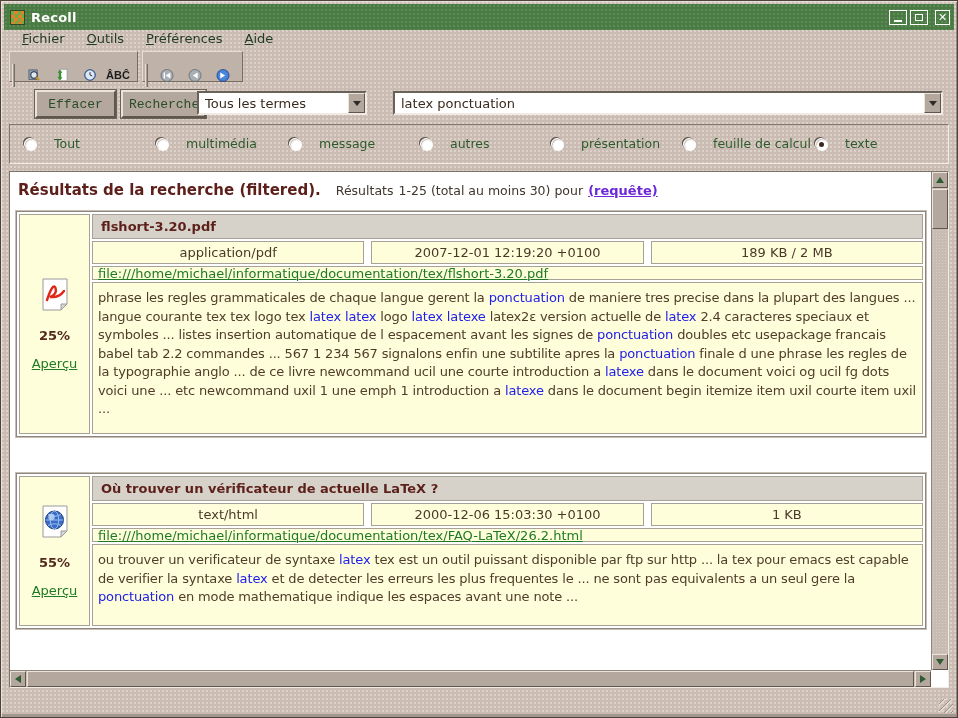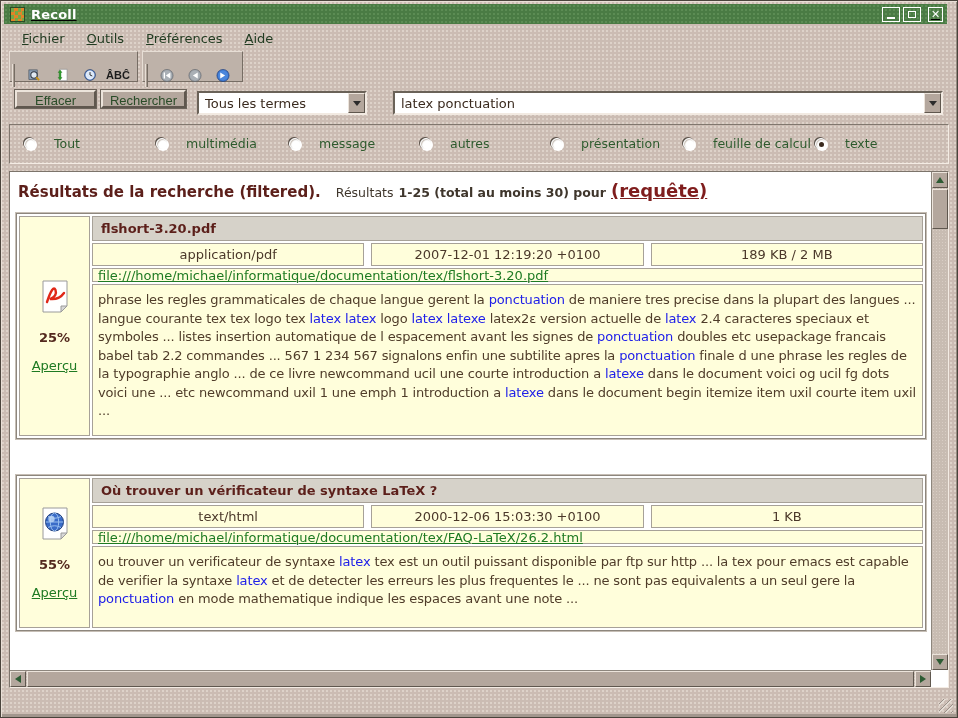--- a/index.html
+++ b/index.html
@@ -7,25 +7,25 @@
   .window{
     position:relative;width:958px;height:718px;overflow:hidden;
     background-color:#cbbcb3;
     background-image:radial-gradient(#ddd2c9 0.9px, transparent 1.1px);
     background-size:4px 4px;
     border:1px solid #4a443c;
     box-shadow:inset 1px 1px 0 #e9dfd6, inset -1px -1px 0 #948a80;
   }
   
   .titlebar{
-    position:absolute;left:3px;top:3px;right:10px;height:20px;
+    position:absolute;left:3px;top:3px;right:3px;height:26px;
     background-color:#4a7b44;
     background-image:radial-gradient(#5c8c54 0.9px, transparent 1.1px);
     background-size:4px 4px;
-    display:flex;align-items:center;padding:0 4px;text-decoration:underline;
+    display:flex;align-items:center;padding:0 4px;
   }
   .app-icon{
     width:15px;height:15px;margin:0 6px 0 2px;
     background:repeating-conic-gradient(#e08428 0 25%, #76a845 0 50%);
     background-size:7px 7px;border:1px solid #2c4a28;
   }
   .win-title{color:#fff;font-weight:bold;font-size:13px;letter-spacing:.2px;}
   .winbtns{margin-left:auto;display:flex;gap:3px;align-items:center;}
   .wbtn{
     width:18px;height:15px;border:1px solid #fff;color:#fff;
@@ -50,25 +50,25 @@
     border-top:1px solid #e7ded5;border-left:1px solid #e7ded5;
     border-bottom:1px solid #766d64;border-right:1px solid #766d64;
   }
   .tb-grip{width:3px;height:23px;margin-right:4px;
     border-left:1px solid #e7ded5;border-right:1px solid #766d64;background:#a99d93;}
   .tb-btn{width:26px;height:25px;display:flex;align-items:center;justify-content:center;background:transparent;border:none;cursor:default;}
   .abc-glyph{font-size:11px;font-weight:bold;color:#1c1c1c;letter-spacing:0;}
   
   .searchrow{position:absolute;left:0;top:88px;width:100%;height:28px;}
   .push-btn{
-    position:absolute;height:18px;top:1px;
-    background:#b4a79d;color:#2a4c28;font-size:13px;font-family:Liberation Sans, sans-serif;
+    position:absolute;height:28px;top:1px;
+    background:#b4a79d;color:#2a4c28;font-size:13px;font-family:Liberation Mono, monospace;
     border-top:2px solid #ece4db;border-left:2px solid #ece4db;
     border-bottom:2px solid #5f574e;border-right:2px solid #5f574e;
-    outline:1px solid #6b635a;cursor:default;
+    outline:1px solid #6b635a;cursor:default;margin-left:20px;
   }
   .btn-clear{left:14px;width:81px;}
   .btn-search{left:100px;width:85px;}
   .combo{
     position:absolute;top:2px;height:24px;background:#fff;
     border-top:2px solid #6a6258;border-left:2px solid #6a6258;
     border-bottom:2px solid #f2eae2;border-right:2px solid #f2eae2;
     display:flex;align-items:center;
   }
   .combo-mode{left:196px;width:170px;}
@@ -111,22 +111,22 @@
     border-bottom:1px solid #f4ece4;border-right:1px solid #f4ece4;
     background:#fff;
   }
   .results-viewport{
     position:absolute;left:0;top:0;right:17px;bottom:17px;background:#fff;overflow:hidden;
     padding:6px 2px 0 4px;
   }
   .res-header{margin:2px 0 12px 4px;white-space:nowrap;}
   .res-header .h-title{font-size:15px;font-weight:bold;color:#5c1f1a;}
   .res-header .h-small{font-size:12.5px;color:#3f362c;margin-left:10px;}
-  .res-header .h-bold{font-weight:bold;color:#3f362c;font-size:12.5px;}
-  .res-header .h-link{font-weight:bold;color:#7f1d1d;text-decoration:underline;font-size:18px;cursor:pointer;}
+  .res-header .h-bold{font-weight:normal;color:#3f362c;font-size:12.5px;}
+  .res-header .h-link{font-weight:bold;color:#6d28d9;text-decoration:underline;font-size:13px;cursor:pointer;}
   .result{
     display:grid;grid-template-columns:71px 1fr;gap:2px;
     background:#fff;margin:0 3px 0 2px;padding:2px;
     border:1px solid #8d867d;outline:1px solid #c6beb5;
   }
   .cellb{border:1px solid #a7a198;}
   .left-cell{
     grid-row:1 / 5;background:#fffedb;
     display:flex;flex-direction:column;align-items:center;justify-content:center;gap:13px;
   }
@@ -360,21 +360,21 @@
               <line x1="5.5" y1="15" x2="23.5" y2="15" stroke="#9ac0f0" stroke-width="1"></line>
               <path d="M8 9.5 Q14.5 13 21 9.5" fill="none" stroke="#9ac0f0" stroke-width="1"></path>
               <path d="M8 20.5 Q14.5 17 21 20.5" fill="none" stroke="#9ac0f0" stroke-width="1"></path>
               <circle cx="11.5" cy="12" r="3.2" fill="#bcd6f4" opacity="0.85"></circle>
             </svg>
           </span>
           <span class="pct">55%</span>
           <span class="preview-link">Aperçu</span>
         </div>
         <div class="title-cell cellb">
-          <span class="res-title">Où trouver un vérificateur de syntaxe LaTeX ?</span>
+          <span class="res-title">Où trouver un vérificateur de actuelle LaTeX ?</span>
         </div>
         <div class="meta-row">
           <div class="meta-cell cellb">text/html</div>
           <div class="meta-cell cellb">2000-12-06 15:03:30 +0100</div>
           <div class="meta-cell cellb">1 KB</div>
         </div>
         <div class="url-cell cellb">
           <span class="url-link">file:///home/michael/informatique/documentation/tex/FAQ-LaTeX/26.2.html</span>
         </div>
         <div class="snippet-cell cellb"><span>ou trouver un verificateur de syntaxe </span><span class="hl">latex</span><span> tex est un outil puissant disponible par ftp sur http ... la tex pour emacs est capable de verifier la syntaxe </span><span class="hl">latex</span><span> et de detecter les erreurs les plus frequentes le ... ne sont pas equivalents a un seul gere la </span><span class="hl">ponctuation</span><span> en mode mathematique indique les espaces avant une note ...</span></div>

